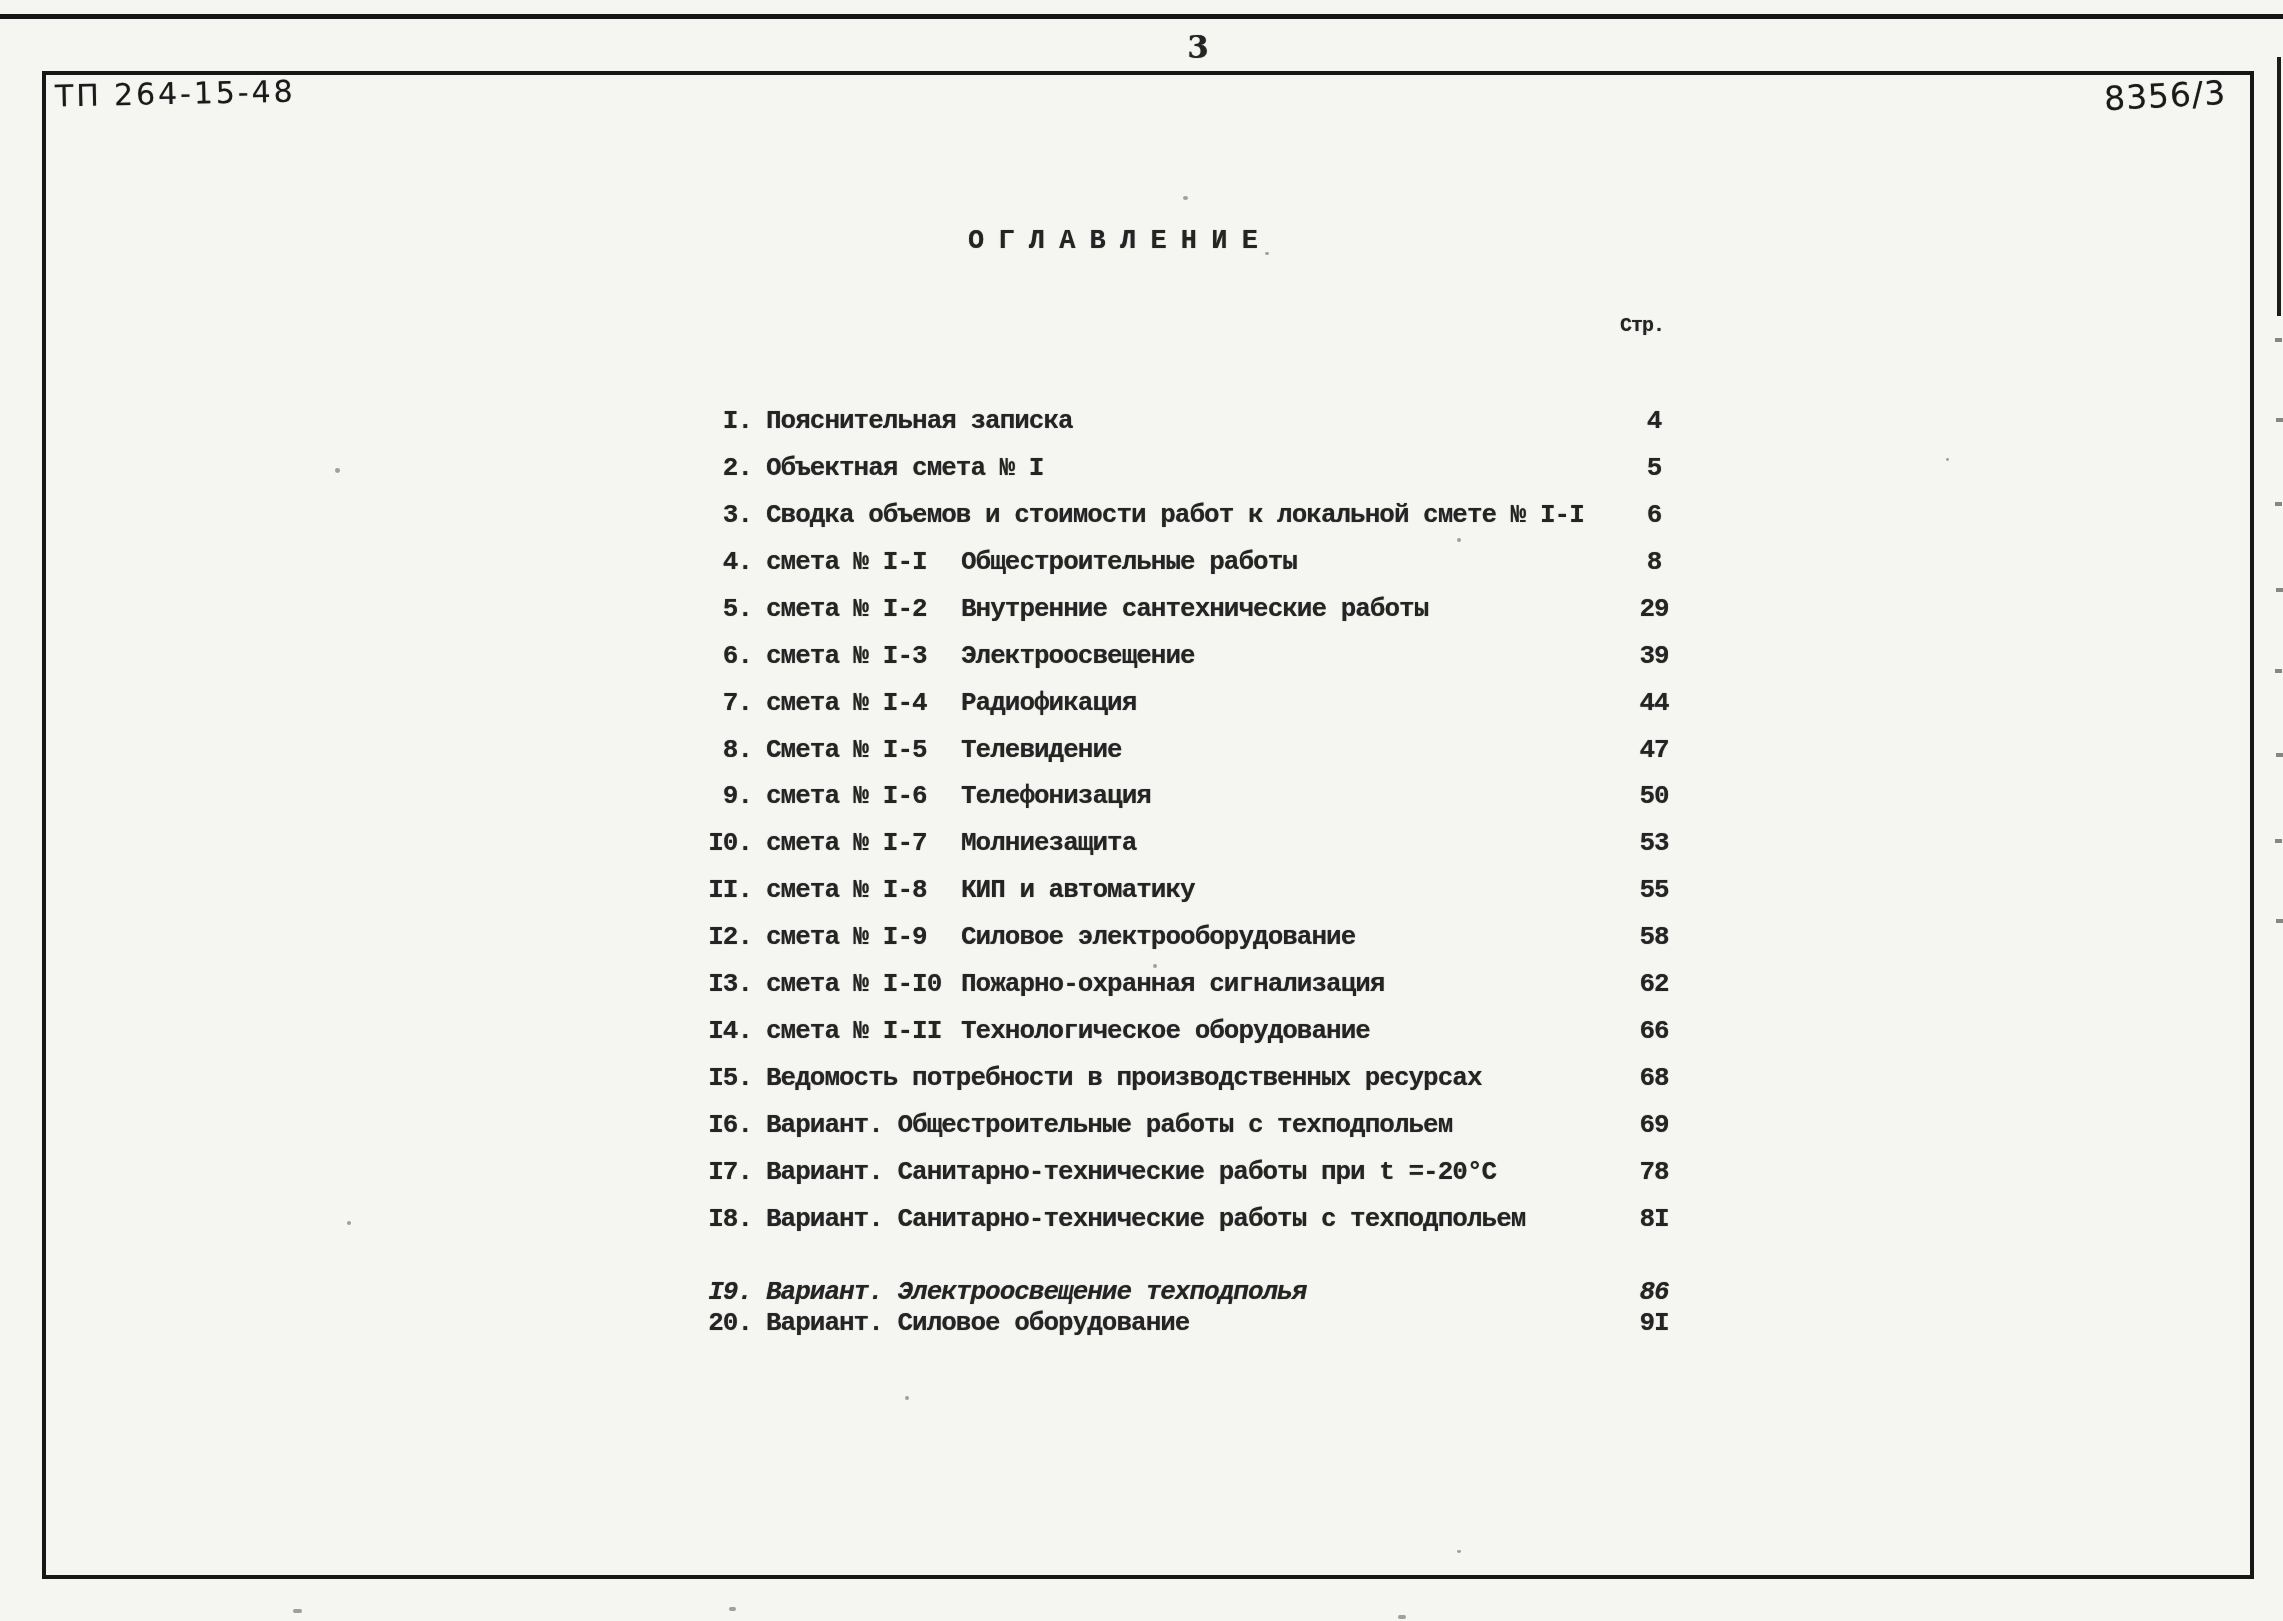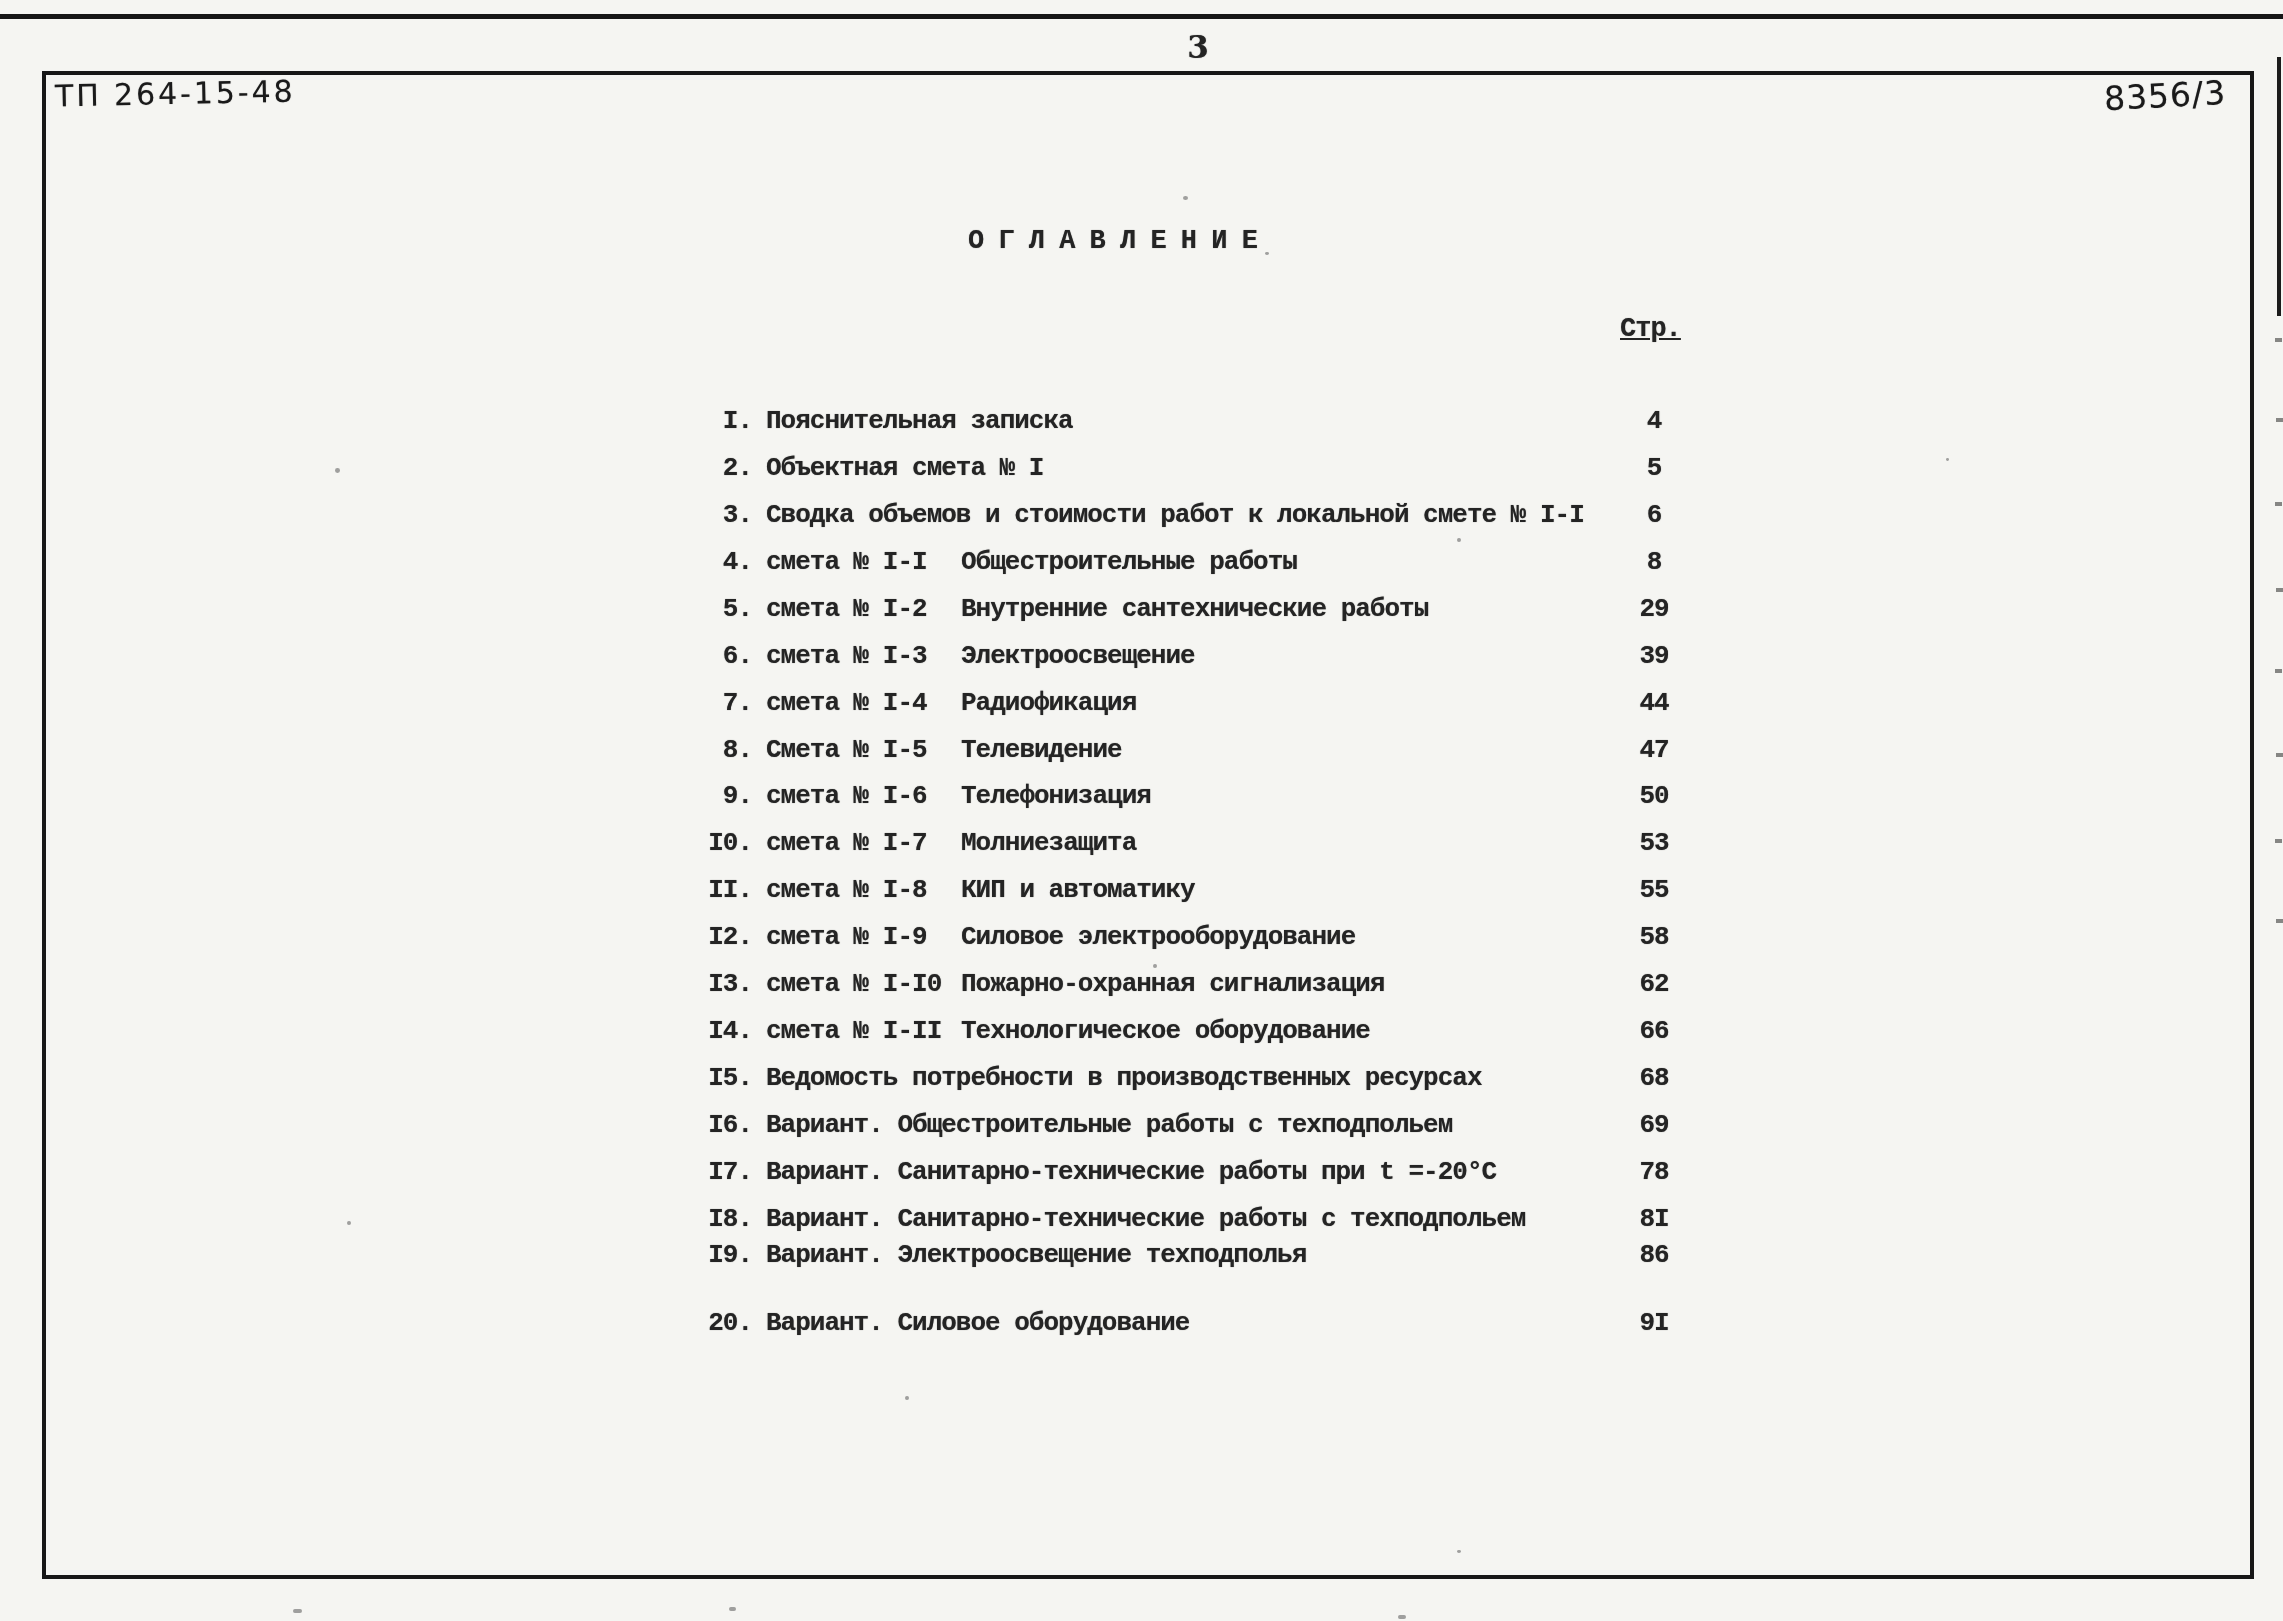--- a/index.html
+++ b/index.html
@@ -39,21 +39,21 @@
     color:#242424;
     text-shadow:0 0 1px rgba(10,10,10,.5);
     white-space:nowrap;
   }
   .page-number{
     top:28.5px;left:1179px;width:38px;text-align:center;
     font-family:"DejaVu Serif",serif;font-size:31px;font-weight:700;
     letter-spacing:0;
   }
   .toc-title{top:226px;left:968px;font-size:27px;}
-  .pages-header{top:314px;left:1620px;font-size:27px;text-decoration:underline;}
+  .pages-header{top:314px;left:1620px;font-size:20px;}
   
   .hand{
     position:absolute;
     font-family:"DejaVu Sans",sans-serif;
     color:#1a1a1a;
     white-space:nowrap;
     text-shadow:0 0 1px rgba(0,0,0,.4);
   }
   .doc-code{left:55px;top:76px;font-size:30px;letter-spacing:2.9px;transform:rotate(-1.2deg);}
   .archive-no{left:2104px;top:76px;font-size:33px;letter-spacing:1px;transform:rotate(-3deg);}
@@ -204,21 +204,21 @@
     <span class="col-label">Вариант. Санитарно-технические работы при t =-20°С</span>
     <span class="col-desc"></span>
     <span class="col-page">78</span>
   </div>
       <div class="toc-row" style="top: 1195px;">
     <span class="col-num">I8.</span>
     <span class="col-label">Вариант. Санитарно-технические работы с техподпольем</span>
     <span class="col-desc"></span>
     <span class="col-page">8I</span>
   </div>
-      <div class="toc-row" style="top: 1231px;">
+      <div class="toc-row" style="top: 1268px; font-style: italic;">
     <span class="col-num">I9.</span>
     <span class="col-label">Вариант. Электроосвещение техподполья</span>
     <span class="col-desc"></span>
     <span class="col-page">86</span>
   </div>
       <div class="toc-row" style="top: 1299px;">
     <span class="col-num">20.</span>
     <span class="col-label">Вариант. Силовое оборудование</span>
     <span class="col-desc"></span>
     <span class="col-page">9I</span>

